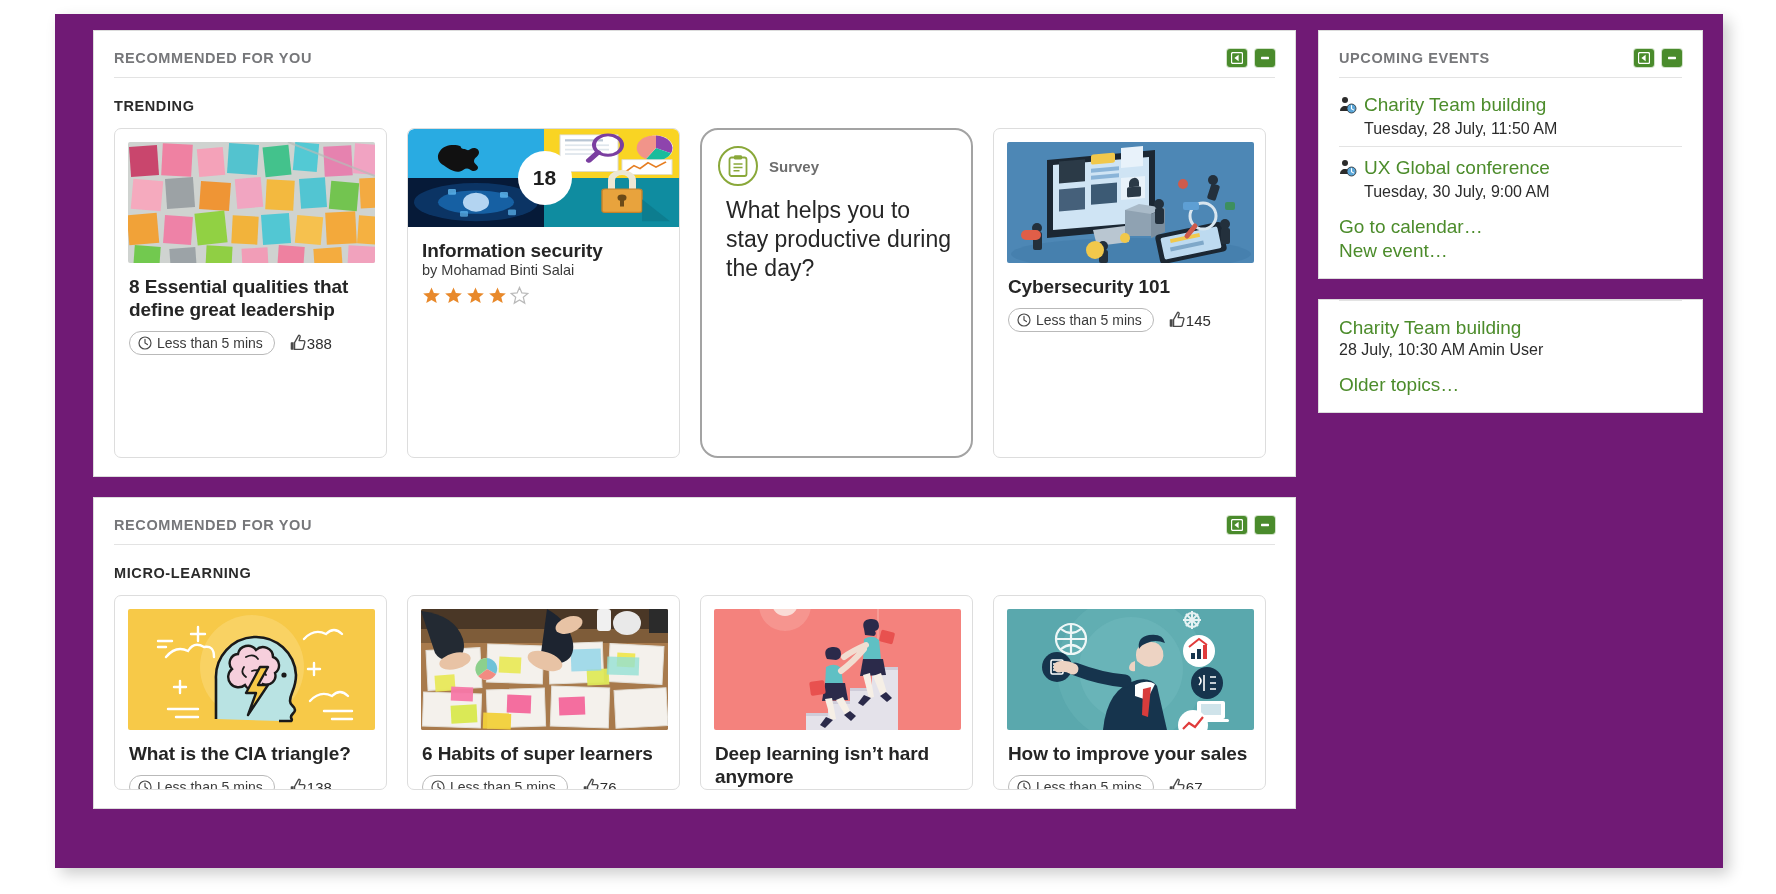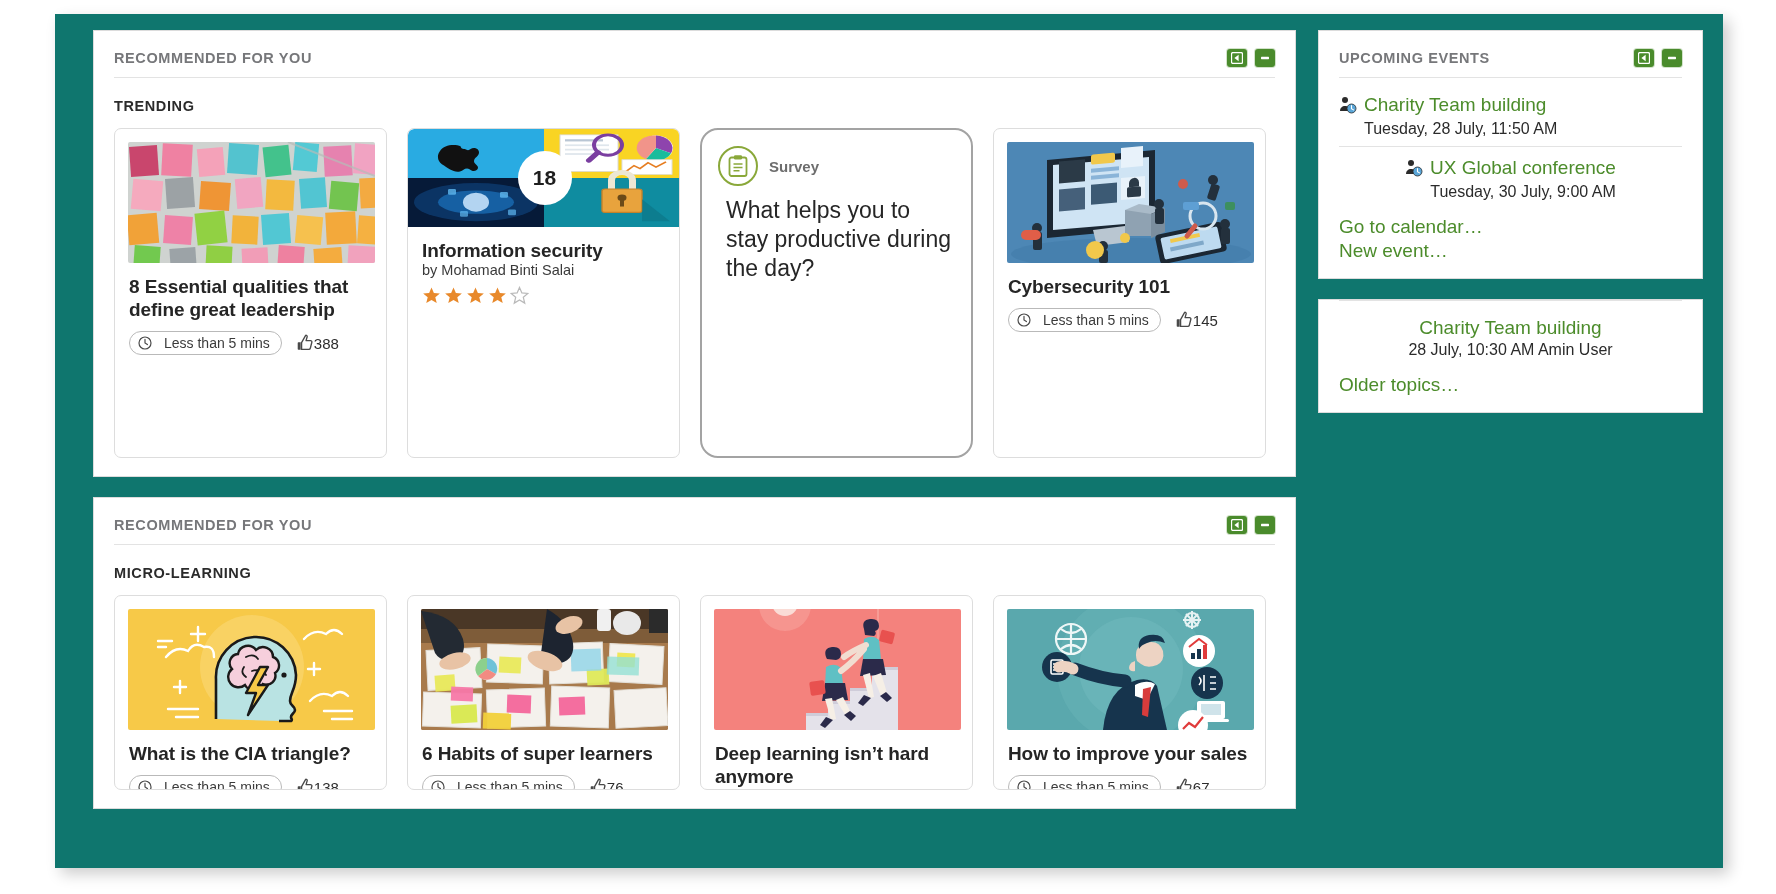--- a/index.html
+++ b/index.html
@@ -9,21 +9,21 @@
     background: #ffffff;
     font-family: "Liberation Sans", sans-serif;
     -webkit-font-smoothing: antialiased;
   }
 
   
   #page {
     position: absolute;
     left: 55px; top: 14px;
     width: 1668px; height: 854px;
-    background: #0f766e;
+    background: #701a75;
     box-shadow: 6px 6px 14px rgba(0,0,0,0.20);
     overflow: hidden;
   }
   #page-inner {
     position: absolute;
     left: 0; top: 0;
     width: 1668px; height: 854px;
     display: flex;
     gap: 22px;
     padding: 16px 20px 0 38px;
@@ -114,21 +114,21 @@
     letter-spacing: -0.1px;
   }
   .card-author {
     font-size: 14.5px;
     color: #3a3a3a;
     margin: -6px 0 8px 0;
   }
 
   .meta-row { display: flex; align-items: center; gap: 14px; }
   .pill {
-    display: inline-flex; align-items: center; gap: 12px;
+    display: inline-flex; align-items: center; gap: 5px;
     border: 1px solid #b9b9b9;
     border-radius: 13px;
     padding: 3px 11px 3px 8px;
     font-size: 14px;
     color: #3b3b3b;
     background: #fff;
     white-space: nowrap;
   }
   .likes { display: inline-flex; align-items: center; gap: 0; font-size: 15px; color: #2d2d2d; }
 
@@ -155,21 +155,21 @@
     width: 54px; height: 54px;
     border-radius: 50%;
     background: #ffffff;
     display: flex; align-items: center; justify-content: center;
     font-size: 21px; font-weight: bold; color: #1e1e1e;
     z-index: 4;
   }
 
   
   .side-item { padding: 10px 0 8px 0; border-bottom: 1px solid #e3e3e3; }
-  .side-item:last-of-type { border-bottom: none; text-align: center; }
+  .side-item:last-of-type { border-bottom: none; }
   .side-link {
     color: #4c8c2b; font-size: 19px; text-decoration: none;
     display: inline-flex; align-items: center; gap: 7px;
   }
   .side-sub { font-size: 16px; color: #2b2b2b; margin: 2px 0 0 25px; }
   .side-sub.noindent { margin-left: 0; }
   .side-action {
     display: block; color: #4c8c2b; font-size: 19px;
     text-decoration: none; margin-top: 7px;
   }

